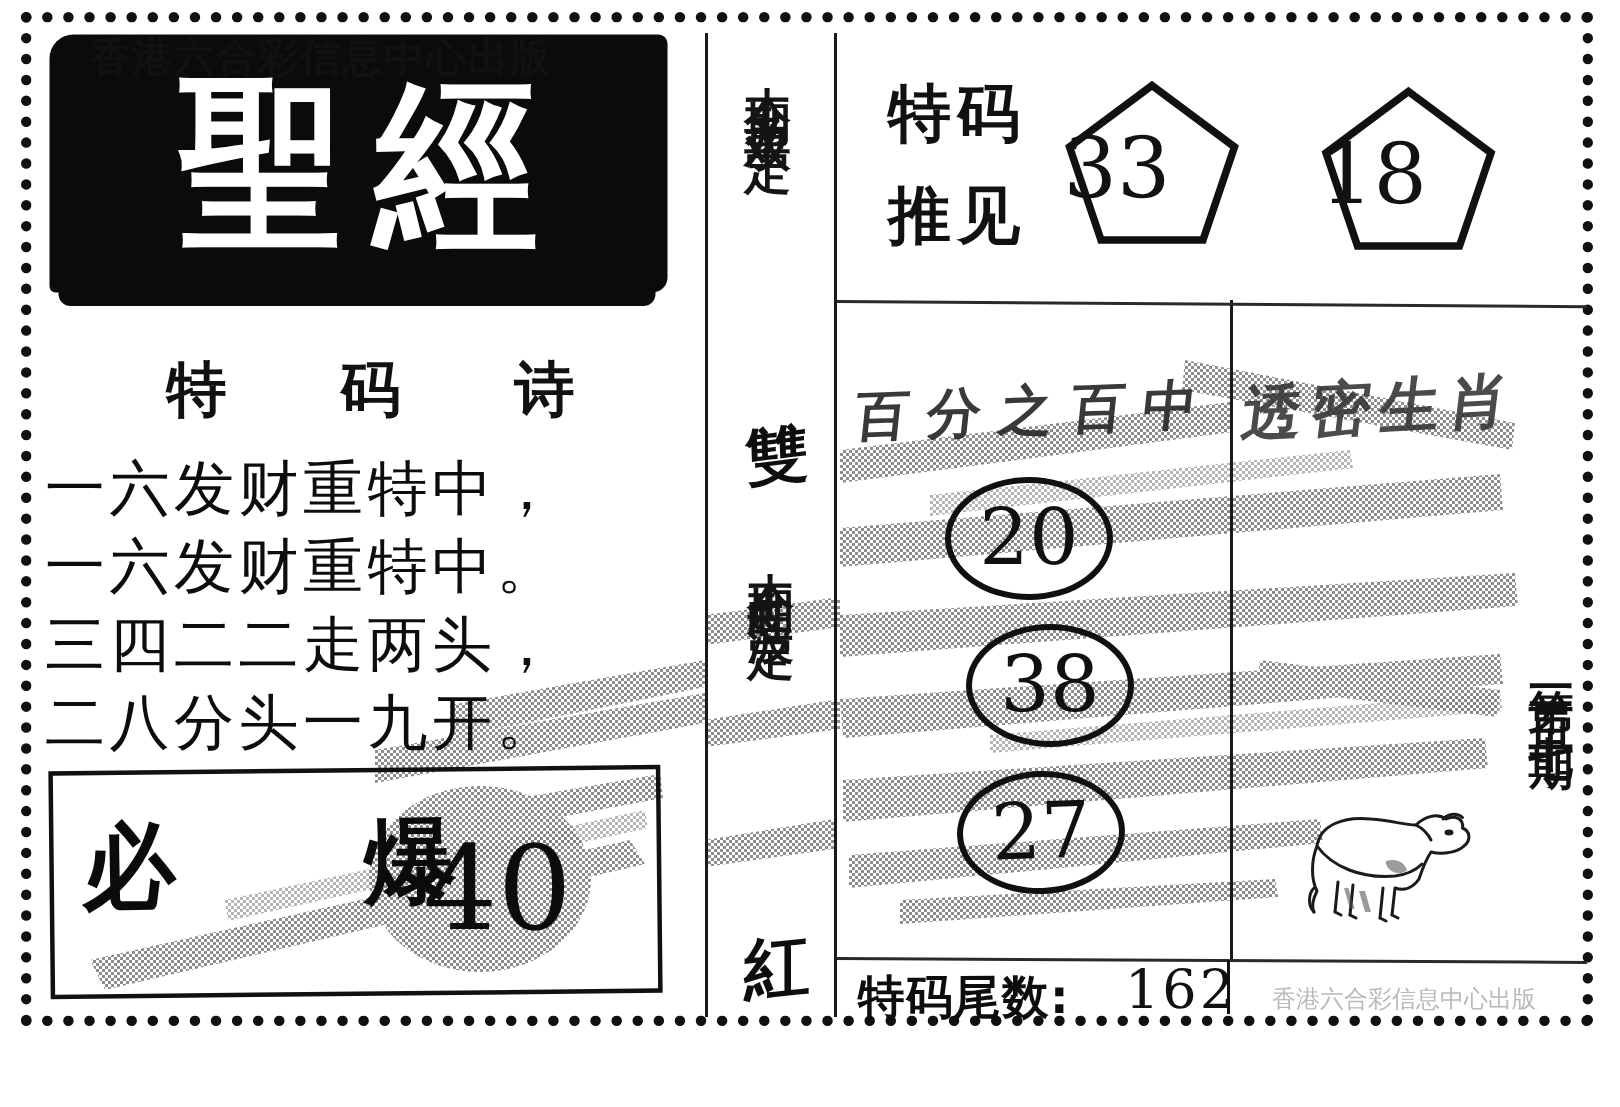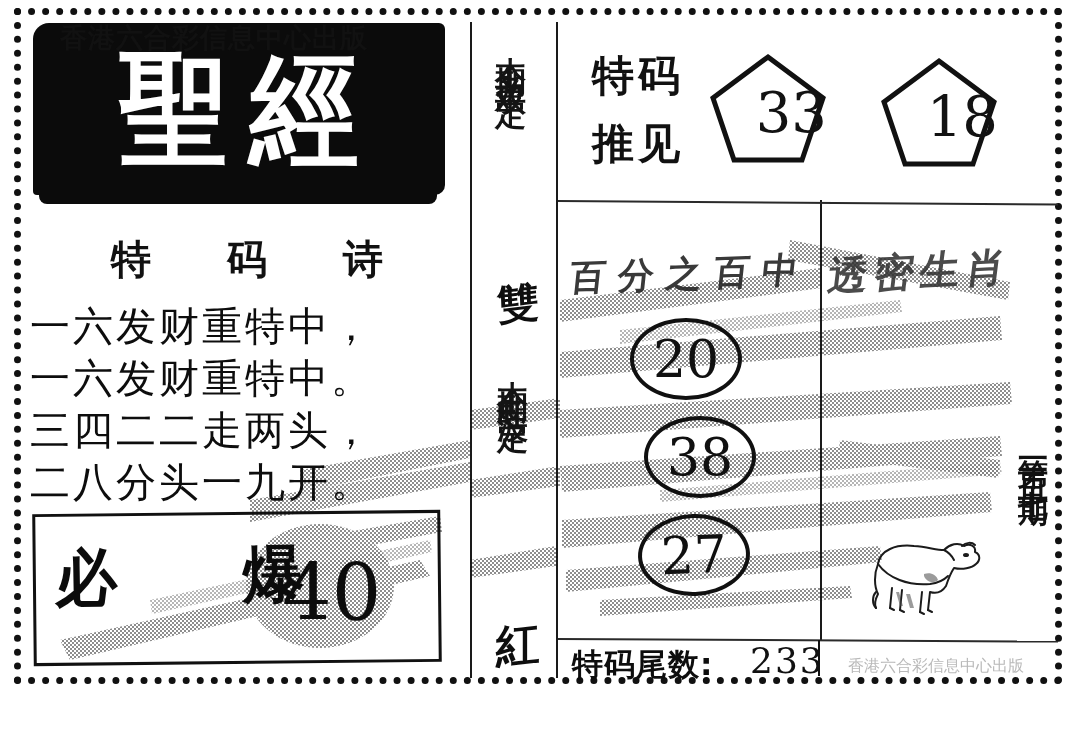--- a/index.html
+++ b/index.html
@@ -177,21 +177,21 @@
   }
 
   .pent {
     position: absolute;
     width: 118px; height: 112px;
   }
   .pent svg { width: 100%; height: 100%; display: block; }
   .pent-num {
     position: absolute;
     left: 0; top: 28px; width: 100%;
-    text-align: right;
+    text-align: left;
     font-family: "DejaVu Serif", "Liberation Serif", serif;
     font-size: 56px;
     color: #121212;
   }
   #pent1 { left: 709px; top: 52px; }
   #pent2 { left: 880px; top: 56px; }
 
   
   .hand-banner {
     position: absolute;
@@ -403,17 +403,17 @@
       </g>
       <g fill="#4a4a4a" opacity="0.55">
         <path d="M62,40 C68,38 74,40 76,46 C72,50 64,48 62,42 Z"></path>
         <path d="M44,60 L48,74 L52,74 L48,60 Z"></path>
         <path d="M34,58 L38,72 L41,72 L37,58 Z"></path>
       </g>
     </svg>
   </div>
 
   <div class="tail-label">特码尾数:</div>
-  <div class="tail-value">233</div>
+  <div class="tail-value">162</div>
   <div class="tail-caret"></div>
   <div class="watermark">香港六合彩信息中心出版</div>
 
 </div>
 
 </body></html>

